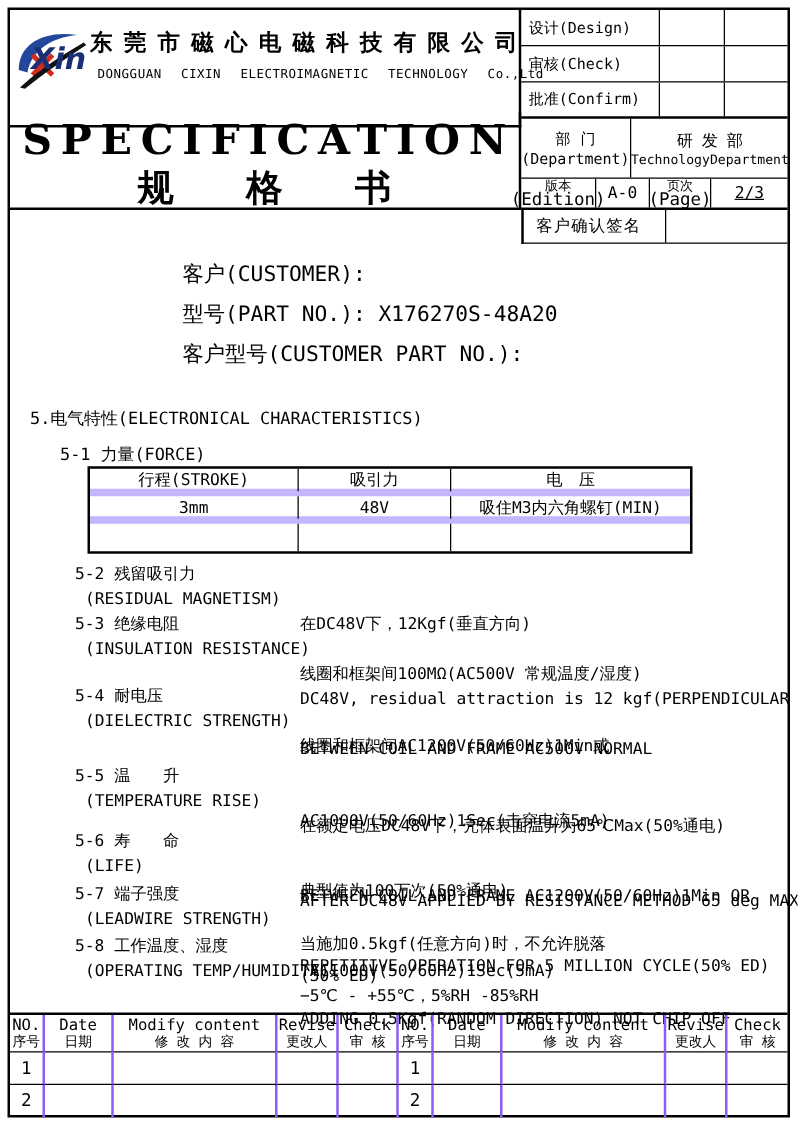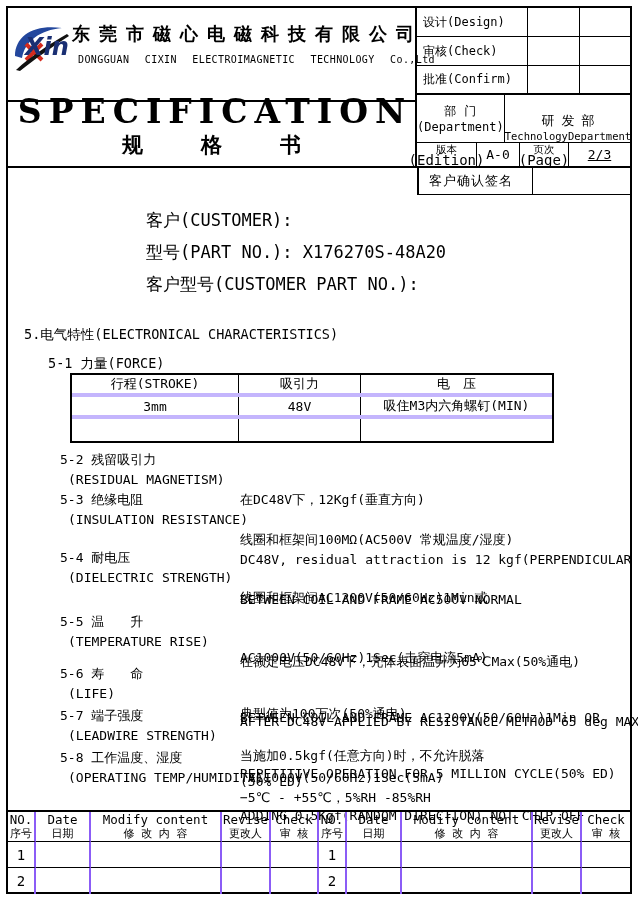--- a/index.html
+++ b/index.html
@@ -23,56 +23,56 @@
   .company-cn { font-size:18px; font-weight:bold; letter-spacing:9px; white-space:nowrap; }
   .company-en { font-size:10px; letter-spacing:0.4px; word-spacing:9px; margin-top:8px; white-space:nowrap; padding-left:6px; }
   .spec-cell {
     position:absolute; left:0; top:82px; width:409px; height:78px;
     border-right:2px solid #000; border-bottom:2px solid #000; text-align:center;
   }
   .spec-en {
     font-family:"DejaVu Serif","Liberation Serif",serif;
     font-size:33px; font-weight:600; letter-spacing:7px; padding-left:7px; margin-top:2px; white-space:nowrap;
   }
-  .spec-cn { font-size:21px; font-weight:bold; letter-spacing:58px; padding-left:58px; margin-top:0px; white-space:nowrap; }
+  .spec-cn { font-size:29px; font-weight:bold; letter-spacing:58px; padding-left:58px; margin-top:0px; white-space:nowrap; }
 
   .sign-table { position:absolute; left:409px; top:0; width:213px; }
   .srow { display:flex; border-bottom:1px solid #000; }
   .srow:nth-child(3) { border-bottom:2px solid #000; }
   .scell { border-right:1px solid #000; display:flex; align-items:center; padding-left:6px; font-size:12px; white-space:nowrap; }
   .scell.last { border-right:none; }
   .h29 { height:29px; }
   .sign-label { width:111px; }
   .sign-c2 { width:52px; }
   .sign-c3 { flex:1; }
   .dept-row { height:48px; border-bottom:1px solid #000; display:flex; }
   .dept-label { width:88px; border-right:1px solid #000; display:flex; flex-direction:column; justify-content:center; align-items:center; font-size:12px; }
   .dept-label .cn { letter-spacing:8px; padding-left:8px; }
-  .dept-value { flex:1; display:flex; flex-direction:column; justify-content:flex-end; align-items:center; }
+  .dept-value { flex:1; display:flex; flex-direction:column; justify-content:center; align-items:center; }
   .dept-value .cn { font-size:13px; letter-spacing:7px; padding-left:7px; }
   .dept-value .en { font-size:10.5px; white-space:nowrap; }
   .edition-row { height:25px; border-bottom:2px solid #000; display:flex; }
   .ecell { border-right:1px solid #000; display:flex; flex-direction:column; justify-content:center; align-items:center; }
   .ecell .l1 { font-size:10.5px; line-height:11px; }
   .ecell .l2 { font-size:14px; line-height:10px; }
   .e1 { width:60px; } .e2 { width:43px; font-size:13px; } .e3 { width:49px; } .e4 { flex:1; border-right:none; font-size:13px;text-decoration:underline; }
   .customer-sign-row {
     position:absolute; left:409px; top:160px; width:213px; height:27px;
     border-left:2px solid #000; border-bottom:1px solid #000; display:flex;
   }
   .cs-label { width:114px; border-right:1px solid #000; display:flex; align-items:center; padding-left:10px; font-size:13px; letter-spacing:1px; white-space:nowrap; }
   .cs-value { flex:1; }
 
   
   .customer-block { position:absolute; left:138px; top:196px; font-size:17px; line-height:32px; white-space:nowrap; }
   .sec-heading { position:absolute; left:16px; top:318px; font-size:13.5px; white-space:nowrap; }
   .sub-heading { position:absolute; left:40px; top:347px; font-size:13.5px; white-space:nowrap; }
 
   .force-table { position:absolute; left:62px; top:365px; width:484px; border:2px solid #000; }
-  .frow { display:grid; grid-template-columns:167px 122px 1fr; height:22px; border-bottom:4px solid #c4b5fd; }
+  .frow { display:grid; grid-template-columns:167px 122px 1fr; height:22px; border-bottom:6px solid #c4b5fd; }
   .frow:last-child { border-bottom:none; }
   .fcell { border-right:1px solid #000; display:flex; align-items:center; justify-content:center; font-size:13px; white-space:nowrap; }
   .fcell:last-child { border-right:none; }
 
   .item { position:absolute; left:40px; display:flex; font-size:13px; line-height:20px; }
   .item-label { width:192px; flex:none; }
   .item-label .en { padding-left:20px; white-space:nowrap; }
   .item-label .cn { white-space:nowrap;margin-left:12px; }
   .item-content { white-space:pre; }
   .item-line { white-space:pre; }

